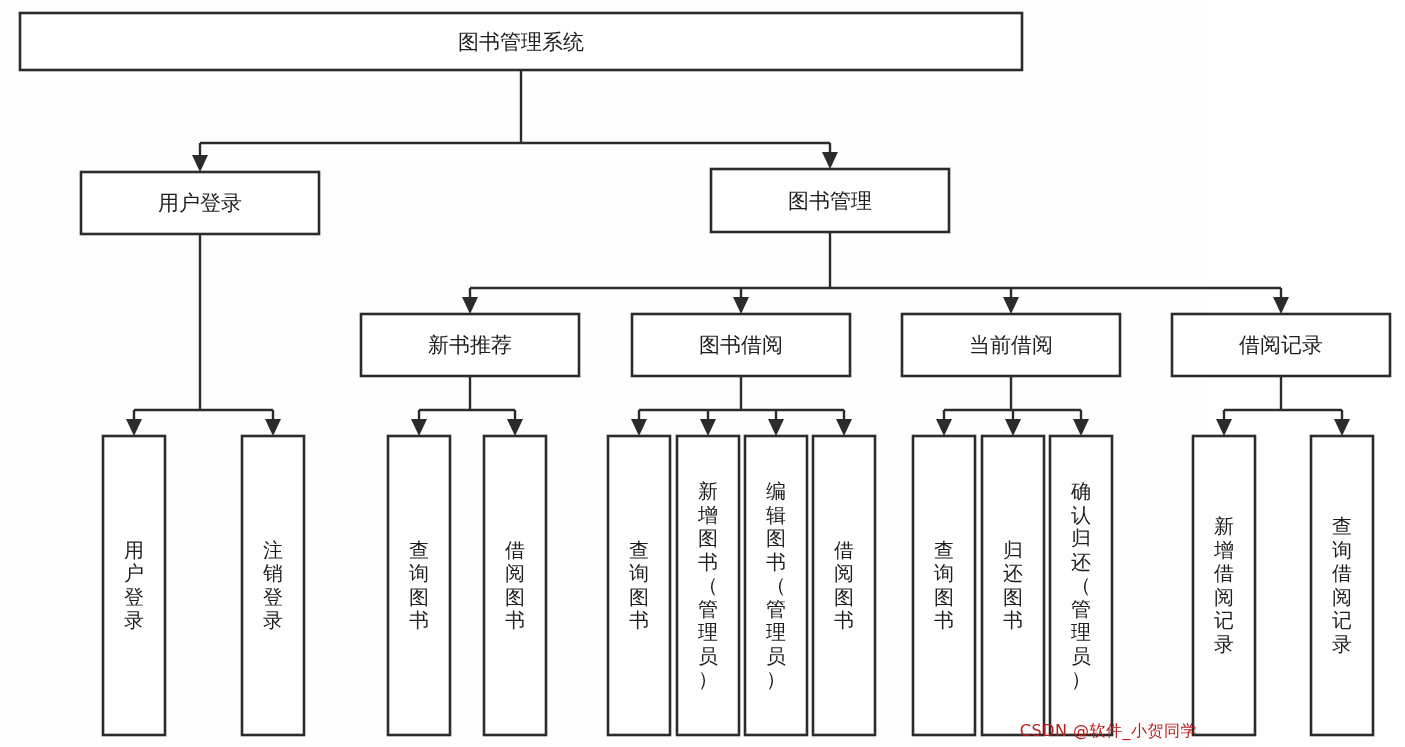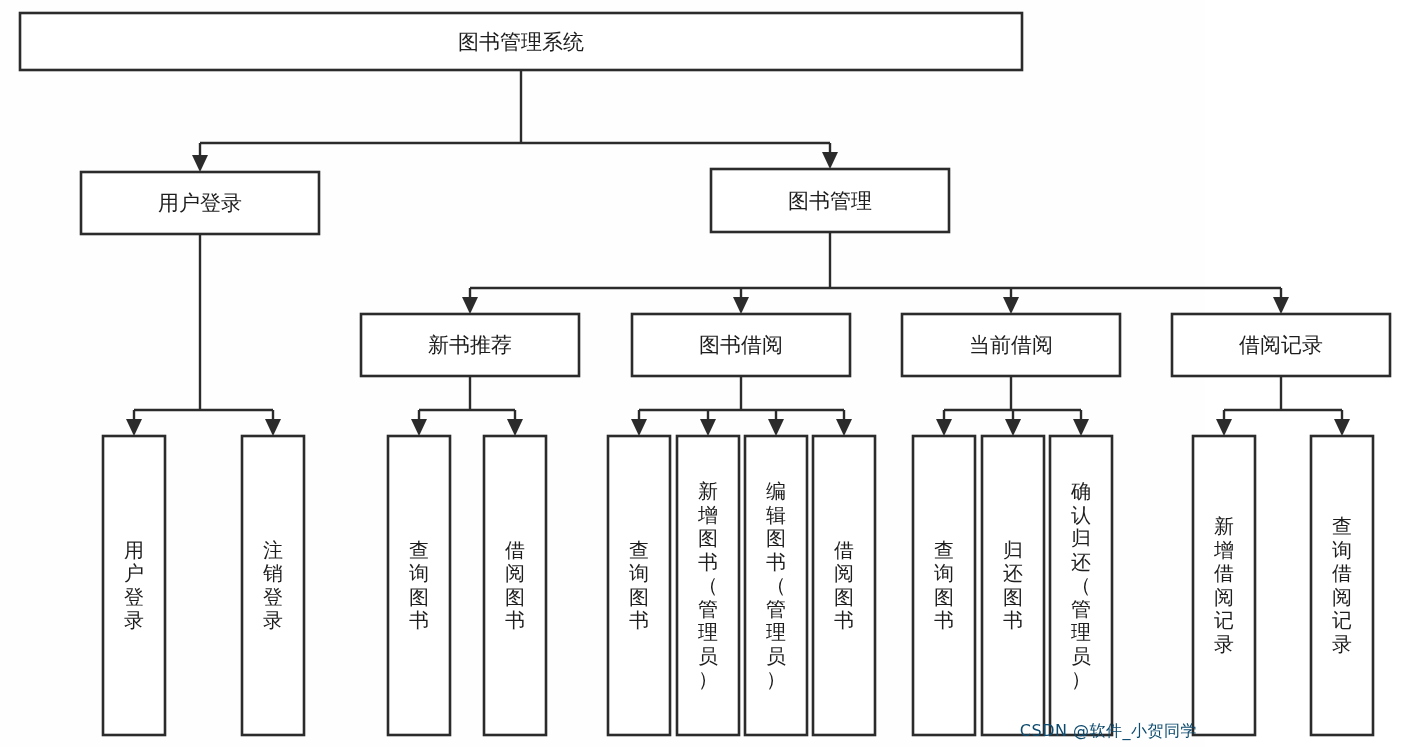--- a/index.html
+++ b/index.html
@@ -54,21 +54,21 @@
     fill: #1d1d1d;
     font-size: 20px;
     font-family: "DejaVu Sans", "Liberation Sans", sans-serif;
     text-anchor: middle;
   }
   .watermark-text {
     position: absolute;
     right: 8px;
     bottom: 5px;
     font-size: 16px;
-    color: #0c4a6e;
+    color: #b91c1c;
     font-family: "DejaVu Sans", "Liberation Sans", sans-serif;
     white-space: nowrap;
     letter-spacing: 0.5px;
     user-select: none;
   }
 </style>
 </head>
 <body>
 
 <div id="diagram-root">

